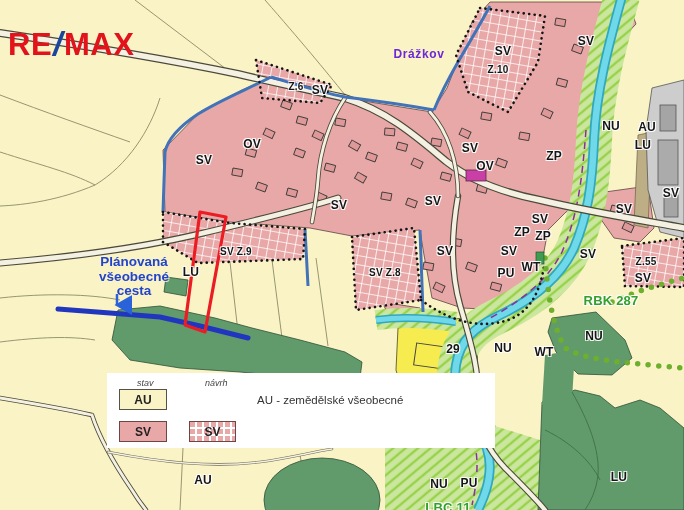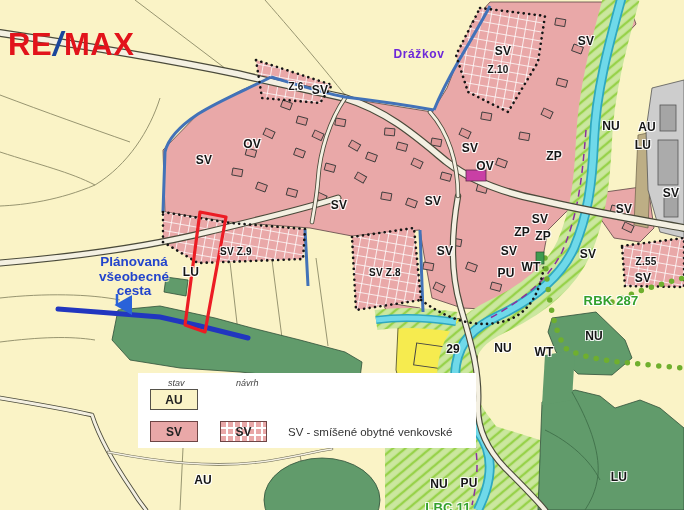--- a/index.html
+++ b/index.html
@@ -15,21 +15,21 @@
   .lbl.green{color:#33A02C;font-size:13px;}
   
   .annotation{position:absolute;left:134px;top:277px;transform:translate(-50%,-50%);
       text-align:center;color:#2244CC;font-weight:bold;font-size:13.5px;line-height:1.08;
       text-shadow:-1px -1px 0 rgba(250,243,198,.9),1px 1px 0 rgba(250,243,198,.9);}
   
   .logo{position:absolute;left:8px;top:24px;font-size:31px;font-weight:700;
         letter-spacing:.5px;color:#E2131B;font-family:"Liberation Sans",sans-serif;}
   .logo .slash{color:#1C469B;font-style:italic;font-size:34px;margin:0 1px;}
   
-  .legend{position:absolute;left:138px;top:373px;width:338px;height:75px;background:#fff;}
+  .legend{position:absolute;left:107px;top:373px;width:388px;height:75px;background:#fff;}
   .legend .hdr{position:absolute;top:5px;font-size:9px;font-style:italic;color:#444;}
   .legend .hdr.stav{left:30px;} .legend .hdr.navrh{left:98px;}
   .swatch{position:absolute;width:48px;height:21px;border:1px solid #55524a;
           display:flex;align-items:center;justify-content:center;
           font-size:12px;font-weight:bold;color:#222;box-sizing:border-box;}
   .swatch.au{left:12px;top:16px;background:#FAF3C6;}
   .swatch.sv{left:12px;top:48px;background:#E9A8A8;border-color:#6e4545;}
   .swatch.sv-navrh{left:82px;top:48px;width:47px;background-color:#E9A8A8;border-color:#6e4545;
       background-image:repeating-linear-gradient(0deg,transparent 0 5px,#fff 5px 7px),
                        repeating-linear-gradient(90deg,transparent 0 5px,#fff 5px 7px);}
@@ -259,17 +259,17 @@
   </div>
 
   <div class="logo">
     <span>RE</span><span class="slash">/</span><span>MAX</span>
   </div>
 
   <div class="legend">
     <span class="hdr stav">stav</span>
     <span class="hdr navrh">návrh</span>
     <div class="swatch au">AU</div>
+    <div class="desc d1">AU - zemědělské všeobecné</div>
     <div class="swatch sv">SV</div>
     <div class="swatch sv-navrh">SV</div>
-    <div class="desc d2">SV - smíšené obytné venkovské</div>
   </div>
 </div>
 
 </body></html>

